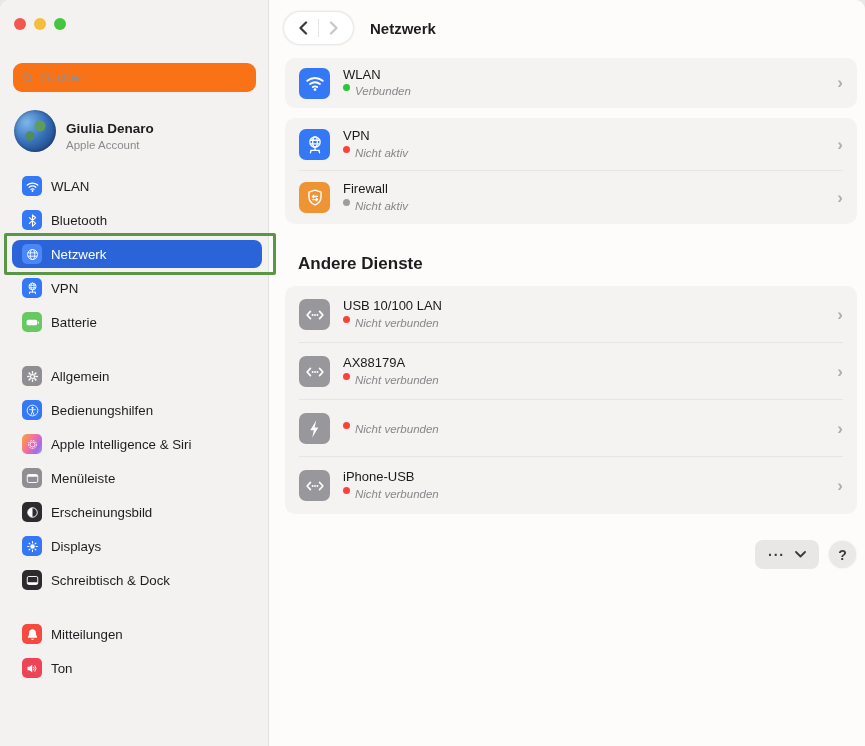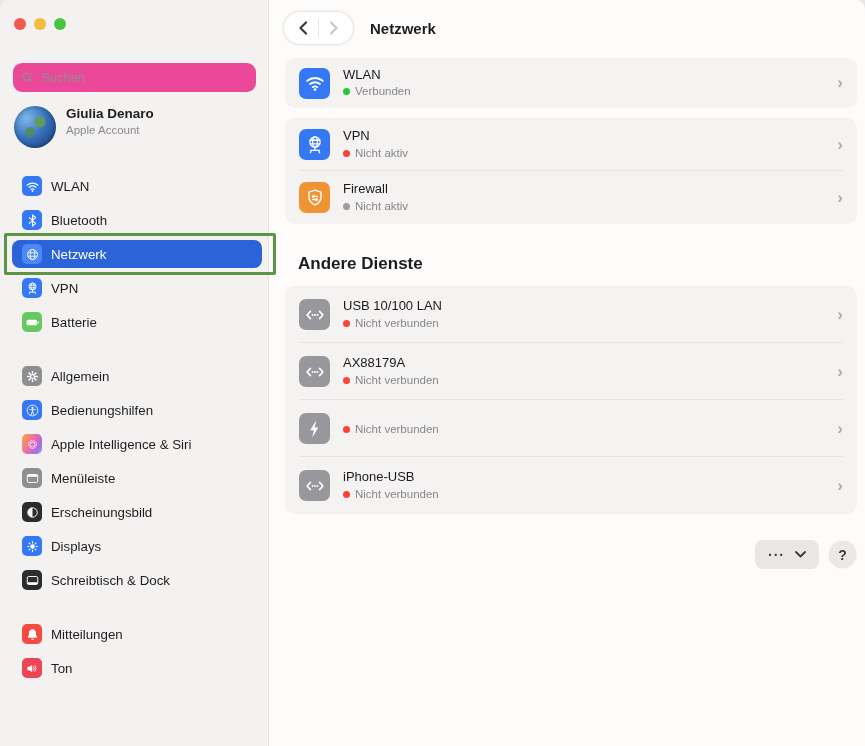--- a/index.html
+++ b/index.html
@@ -1,25 +1,25 @@
 <!DOCTYPE html>
 <html><head>
 <meta charset="utf-8">
 <style>
   html,body{margin:0;padding:0;background:#e8e8e8;font-family:"Liberation Sans",sans-serif;-webkit-font-smoothing:antialiased;}
   .window{width:865px;height:746px;background:#fdfcfb;position:relative;overflow:hidden;border-radius:10px 10px 0 0;display:flex;}
   
   .sidebar{width:268px;min-width:268px;background:#f4f2f0;border-right:1px solid #e3e1de;position:relative;overflow:visible;z-index:2;}
   .traffic{display:flex;gap:8px;margin:18px 0 0 14px;}
   .traffic span{width:12px;height:12px;border-radius:50%;display:inline-block;}
-  .searchbox{margin:33px 12px 0 13px;height:29px;background:#ec4899;border-radius:9px;display:flex;align-items:center;padding:0 8px;box-sizing:border-box;}
+  .searchbox{margin:33px 12px 0 13px;height:29px;background:#f97316;border-radius:9px;display:flex;align-items:center;padding:0 8px;box-sizing:border-box;}
   .searchbox svg{flex:0 0 auto;margin-right:5px;}
   .searchbox input{border:none;background:transparent;outline:none;font-size:13px;color:#1d1d1f;width:100%;font-family:"Liberation Sans",sans-serif;}
   .searchbox input::placeholder{color:#8f8e94;}
-  .account{display:flex;align-items:flex-start;margin:14px 10px 0 14px;height:46px;border-radius:8px;}
+  .account{display:flex;align-items:flex-end;margin:14px 10px 0 14px;height:46px;border-radius:8px;}
   .avatar{width:42px;height:42px;border-radius:50%;flex:0 0 auto;
     background:
       radial-gradient(circle at 62% 38%, rgba(96,158,88,.95) 0 14%, rgba(96,158,88,0) 16%),
       radial-gradient(circle at 38% 62%, rgba(80,140,80,.85) 0 12%, rgba(80,140,80,0) 14%),
       radial-gradient(circle at 30% 30%, #7db7e8 0%, #3a74c0 45%, #16396f 95%);
     box-shadow:inset 0 0 4px rgba(0,0,0,.35);}
   .account .acc-text{margin-left:10px;line-height:1.25;}
   .acc-name{font-size:13.5px;font-weight:bold;color:#1d1d1f;}
   .acc-sub{font-size:11.5px;color:#8a8a8e;}
   .nav{margin-top:20px;}
@@ -39,21 +39,21 @@
   .navpill .sep{width:1px;height:18px;background:#e8e6e4;}
   .page-title{font-size:15px;font-weight:bold;color:#1d1d1f;margin-left:17px;}
   .content{padding:2px 8px 0 16px;}
   .card{background:#f4f3f1;border-radius:10px;}
   .card + .card{margin-top:10px;}
   .row{display:flex;align-items:center;padding:0 14px;position:relative;}
   .row .tile{width:31px;height:31px;border-radius:7px;display:flex;align-items:center;justify-content:center;flex:0 0 auto;}
   .row .tile svg{width:22px;height:22px;display:block;}
   .row-text{margin-left:13px;flex:1;line-height:1.3;}
   .row-title{font-size:13px;color:#1a1a1c;font-weight:500;}
-  .row-status{display:flex;align-items:center;margin-top:1px;}
+  .row-status{display:flex;align-items:flex-start;margin-top:1px;font-style:italic;}
   .dot{width:7px;height:7px;border-radius:50%;display:inline-block;margin-right:5px;}
   .status-text{font-size:11.5px;color:#87878b;}
   .chev{font-size:17px;color:#b0aeac;padding-left:8px;font-weight:bold;}
   .divider{position:absolute;bottom:0;left:14px;right:14px;height:1px;background:#e7e5e3;}
   .h50 .row{height:50px;} .h53 .row{height:53px;} .h57 .row{height:57px;}
   .section-header{font-size:17px;font-weight:bold;color:#1d1d1f;margin:30px 0 12px 13px;}
   .footer{display:flex;justify-content:flex-end;align-items:center;margin-top:26px;padding-right:1px;gap:10px;}
   .more-btn{width:64px;height:29px;border-radius:8px;background:#e9e7e5;border:none;display:flex;align-items:center;justify-content:center;gap:10px;cursor:default;}
   .more-dots{font-size:14px;font-weight:bold;color:#3a3a3c;letter-spacing:1px;line-height:1;}
   .help-btn{width:27px;height:27px;border-radius:50%;background:#ebe9e7;border:none;font-size:14px;font-weight:bold;color:#3a3a3c;display:flex;align-items:center;justify-content:center;cursor:default;box-shadow:0 0 2px rgba(0,0,0,.12);font-family:"Liberation Sans",sans-serif;}

